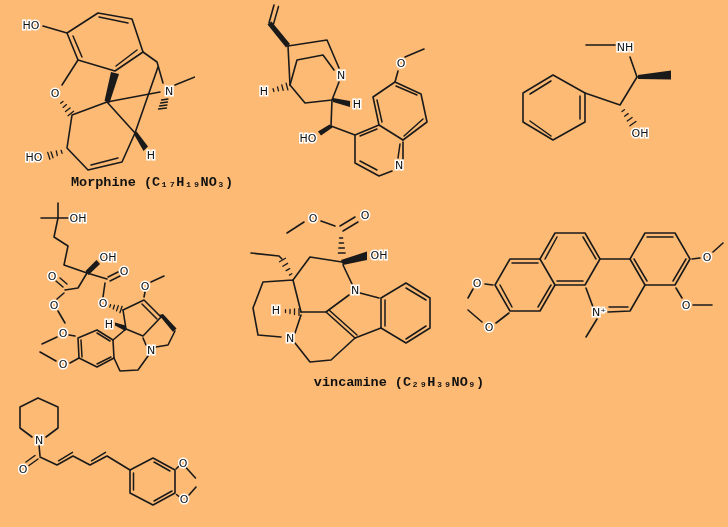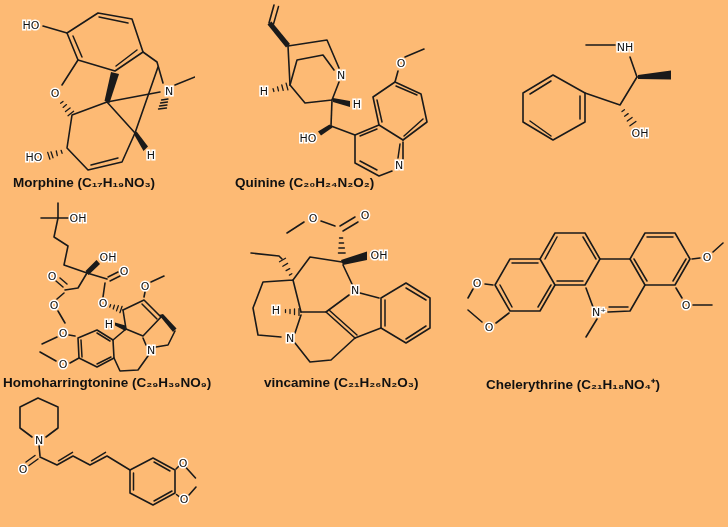--- a/index.html
+++ b/index.html
@@ -5,22 +5,22 @@
   html,body{margin:0;padding:0;}
   body{font-family:"DejaVu Serif",serif;}
   #canvas{position:relative;width:728px;height:527px;background:#fdba74;overflow:hidden;}
   .mol{position:absolute;}
   .bond{stroke:#1a1a1a;stroke-width:1.6;fill:none;stroke-linecap:round;stroke-linejoin:round;}
   .dbl{stroke:#1a1a1a;stroke-width:1.5;fill:none;stroke-linecap:round;}
   .hash{stroke:#1a1a1a;stroke-width:1.3;fill:none;stroke-linecap:round;}
   .wedge{fill:#1a1a1a;stroke:none;}
   .atom{font-family:"DejaVu Sans",sans-serif;font-size:11px;fill:#111;
         paint-order:stroke;stroke:#ffffff;stroke-width:3px;}
-  .caption{position:absolute;font-family:Liberation Sans, sans-serif;font-weight:bold;
-           font-size:13.5px;color:#111;text-align:left;white-space:nowrap;}
+  .caption{position:absolute;font-family:Liberation Mono, monospace;font-weight:bold;
+           font-size:13.5px;color:#111;text-align:right;white-space:nowrap;}
 </style>
 </head>
 <body>
 
 <div id="canvas">
 
   <svg class="mol" style="left:10px;top:5px" width="185" height="172" viewBox="0 0 185 172">
     <path class="bond" d="M33,21 L57,28"></path>
     <path class="bond" d="M57,28 L88,8 L122,14 L133,47 L105,66 L68,55 Z"></path>
     <path class="dbl" d="M89,12 L118,18 M127,45 L106,61 M72,52 L63,31"></path>
@@ -174,17 +174,14 @@
     <path class="bond" d="M120,75 L143,63 L165,75 L165,98 L143,110 L120,98 Z"></path>
     <path class="dbl" d="M144,67 L160,76 M162,96 L144,106 M123.5,95 L123.5,78"></path>
     <path class="bond" d="M166,74 L169,71 M176,72.5 L185.5,83 M186,92 L179,100 M169,101.5 L166.5,99.5"></path>
     <text class="atom" x="29" y="49" text-anchor="middle">N</text>
     <text class="atom" x="13" y="78" text-anchor="middle">O</text>
     <text class="atom" x="173" y="72" text-anchor="middle">O</text>
     <text class="atom" x="174" y="108" text-anchor="middle">O</text>
   </svg>
 
   <div class="caption" style="left:13px;top:175px;width:220px">Morphine (C₁₇H₁₉NO₃)</div>
-  <div class="caption" style="left:235px;top:175px;width:220px">Quinine (C₂₀H₂₄N₂O₂)</div>
-  <div class="caption" style="left:3px;top:375px;width:245px">Homoharringtonine (C₂₉H₃₉NO₉)</div>
-  <div class="caption" style="left:264px;top:375px;width:220px">vincamine (C₂₁H₂₆N₂O₃)</div>
-  <div class="caption" style="left:486px;top:375px;width:240px">Chelerythrine (C₂₁H₁₈NO₄⁺)</div>
+  <div class="caption" style="left:264px;top:375px;width:220px">vincamine (C₂₉H₃₉NO₉)</div>
 </div>
 
 </body></html>

